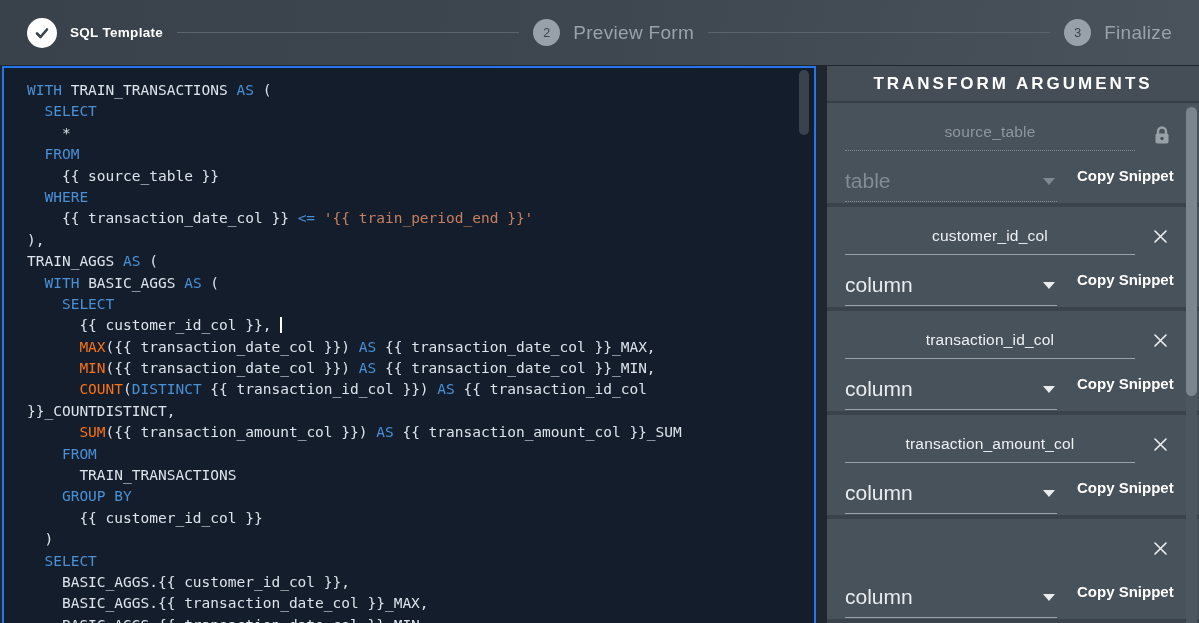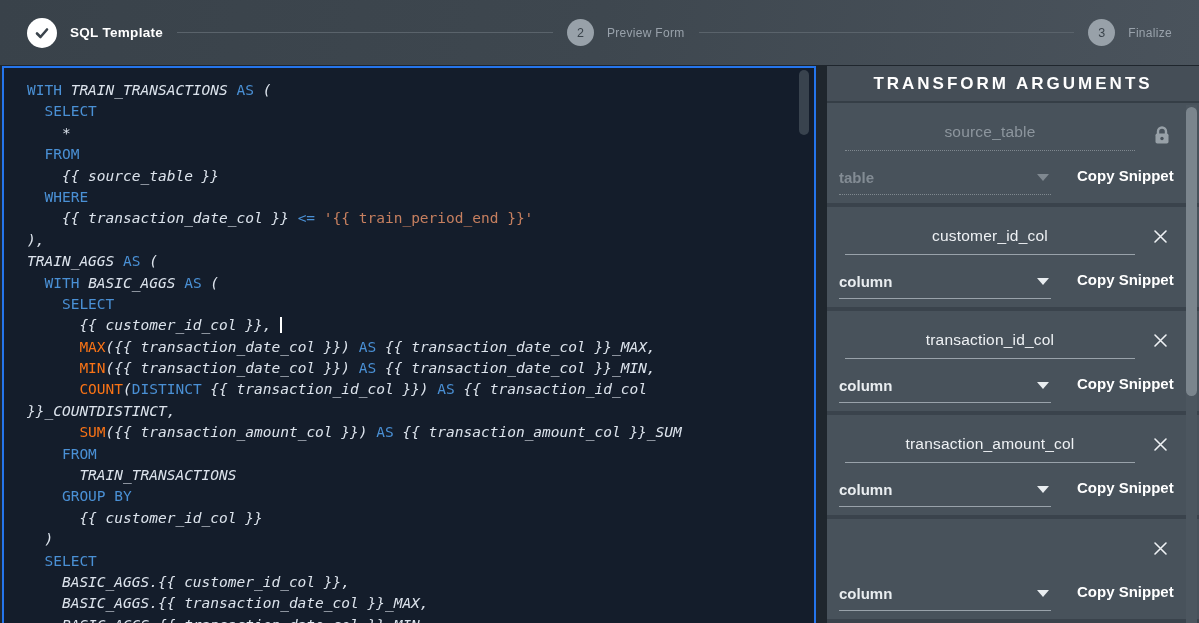--- a/index.html
+++ b/index.html
@@ -10,54 +10,54 @@
   
   .topbar { position:absolute; left:0; top:0; width:1199px; height:65px;
             background:linear-gradient(100deg,#39424a 0%,#3e474f 50%,#4a535c 100%);
             display:flex; align-items:center; padding:0 27px; }
   .step { display:flex; align-items:center; gap:13px; flex:0 0 auto; cursor:default; }
   .step-circle-done { width:30px; height:30px; border-radius:50%; background:#ffffff;
             display:flex; align-items:center; justify-content:center; }
   .step-circle-num { width:27px; height:27px; border-radius:50%; background:#98a1a9;
             color:#3b444c; font-size:12.5px; display:flex; align-items:center; justify-content:center; }
   .step-label-active { color:#ffffff; font-size:13.5px; font-weight:700; letter-spacing:.3px; }
-  .step-label { color:#99a2ab; font-size:12px; letter-spacing:.3px;text-align:right; }
+  .step-label { color:#99a2ab; font-size:19px; letter-spacing:.3px;text-align:right; }
   .step-line { flex:1 1 auto; height:1px; background:#5a636b; margin:0 14px; }
 
   
   .editor { position:absolute; left:2px; top:66px; width:814px; height:561px;
             background:#141d2b; border:2px solid #2575ec; }
   .code { position:absolute; left:0; top:0; width:100%; padding:12px 14px 0 23px;
           font-family:"DejaVu Sans Mono", monospace; font-size:14.5px; line-height:21.4px;
           white-space:pre; color:#dce3ec; }
   .code-row { height:21.4px; }
   .tok-k { color:#4a90d5; }
   .tok-f { color:#f97316; }
   .tok-s { color:#c67f5f; }
-  .tok-t { color:#dce3ec;font-style:italic; }
+  .tok-t { color:#dce3ec; }
   .caret { display:inline-block; width:2px; height:16px; background:#ffffff;
            vertical-align:-3px; }
   .editor-scroll-thumb { position:absolute; right:5px; top:2px; width:10px; height:65px;
            background:#39434e; border-radius:5px; }
 
   
   .panel { position:absolute; left:827px; top:66px; width:372px; height:557px;
            background:#48525b; }
   .panel-header { height:37px; background:#454e57; border-bottom:2px solid #353e46;
            display:flex; align-items:center; justify-content:center; }
   .panel-title { color:#ffffff; font-size:17px; font-weight:700; letter-spacing:3px; }
   .panel-body { position:relative; }
   .arg-group { position:relative; height:104px; border-bottom:4px solid #3a434c;
            background:#48525b; }
   .g-label { position:absolute; left:18px; top:20px; width:290px; padding-bottom:9px;
            border-bottom:1px solid #99a2aa; color:#eef1f4; font-size:15.5px; letter-spacing:.2px;text-align:center; }
   .g-icon { position:absolute; right:28px; top:22px; width:18px; height:20px; }
-  .g-select { position:absolute; left:12px; top:66px; width:212px; padding-bottom:8px;
-           border-bottom:1px solid #99a2aa; color:#e9edf0; font-size:15px;
-           display:flex; align-items:center; justify-content:space-between; cursor:pointer;font-weight:bold; }
+  .g-select { position:absolute; left:18px; top:66px; width:212px; padding-bottom:8px;
+           border-bottom:1px solid #99a2aa; color:#e9edf0; font-size:21px;
+           display:flex; align-items:center; justify-content:space-between; cursor:pointer; }
   .chevron { width:0; height:0; border-left:6px solid transparent; border-right:6px solid transparent;
            border-top:7px solid #e9edf0; margin-right:2px; }
   .g-copy { position:absolute; left:250px; top:64px; background:none; border:none;
            color:#ffffff; font-family:"Liberation Sans", sans-serif; font-size:15px;
            font-weight:700; cursor:pointer; white-space:nowrap; }
   .arg-group.locked .g-label { color:#8d969e; border-bottom:1px dotted #7f888f; }
   .arg-group.locked .g-select { color:#838c94; border-bottom:1px dotted #7f888f; }
   .arg-group.locked .chevron { border-top-color:#7f8890; }
   .panel-scroll-track { position:absolute; right:2px; top:39px; bottom:0; width:11px;
            background:#4c565f; }

